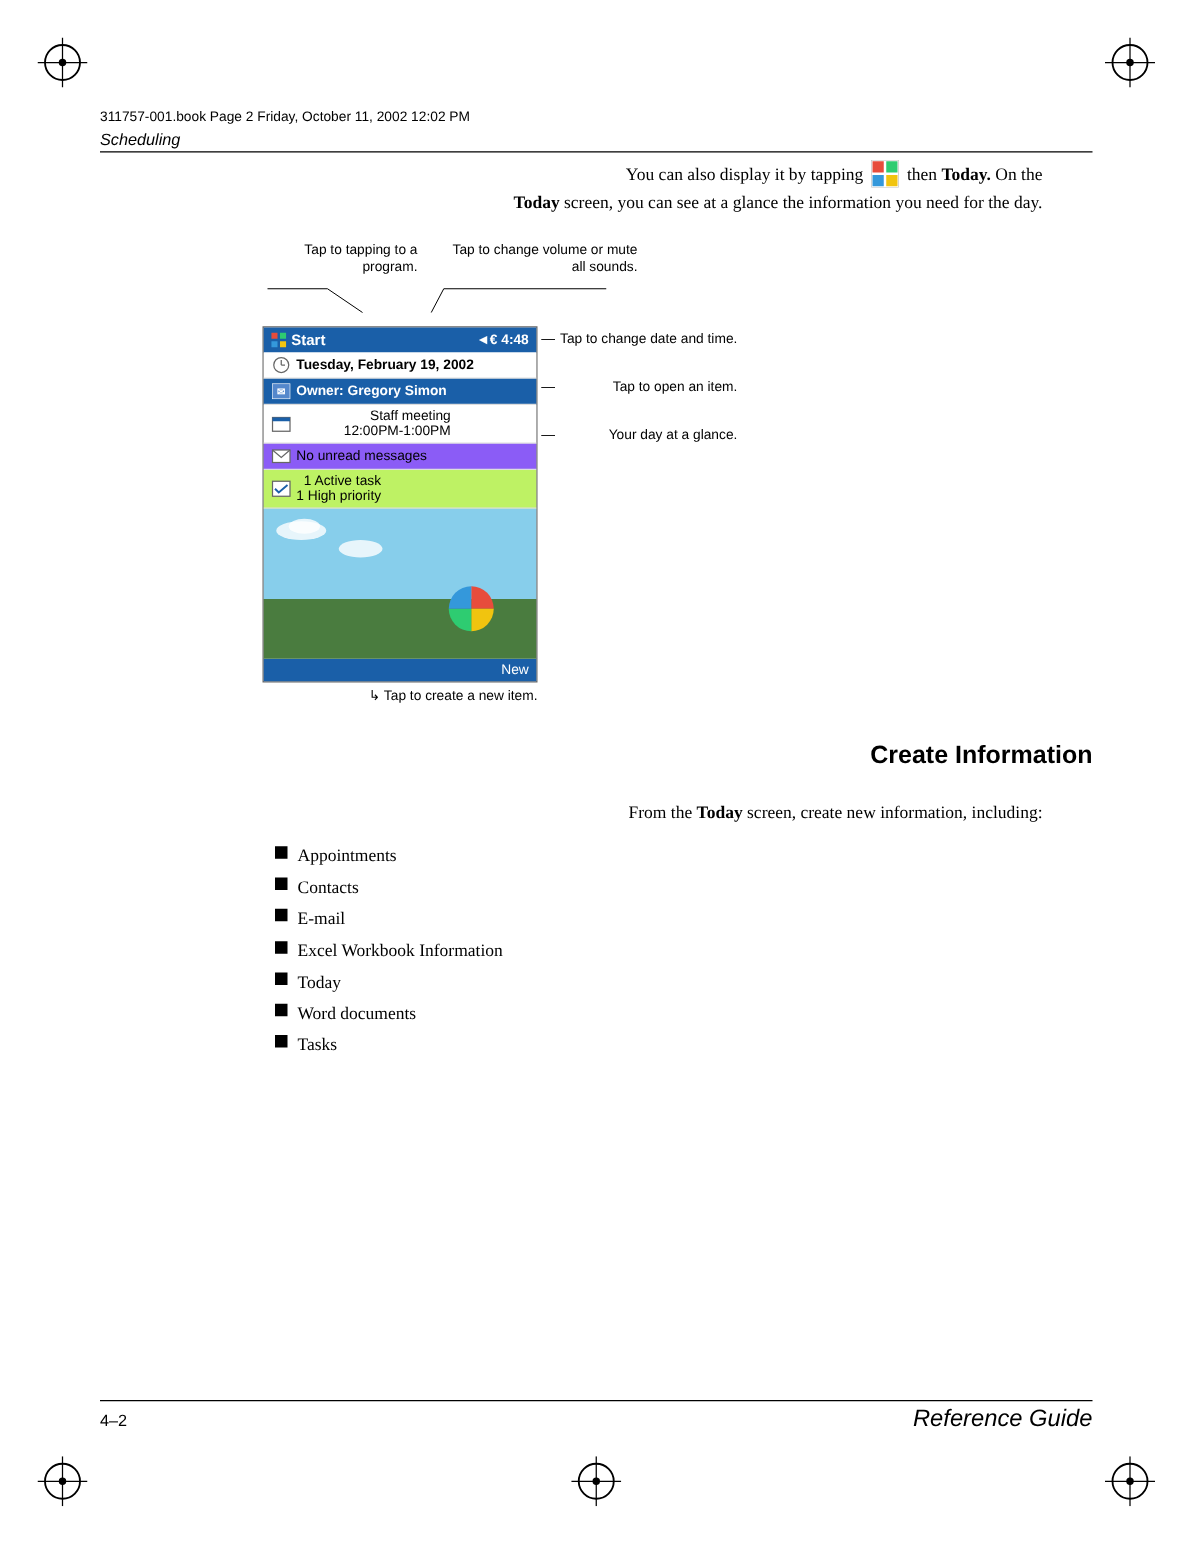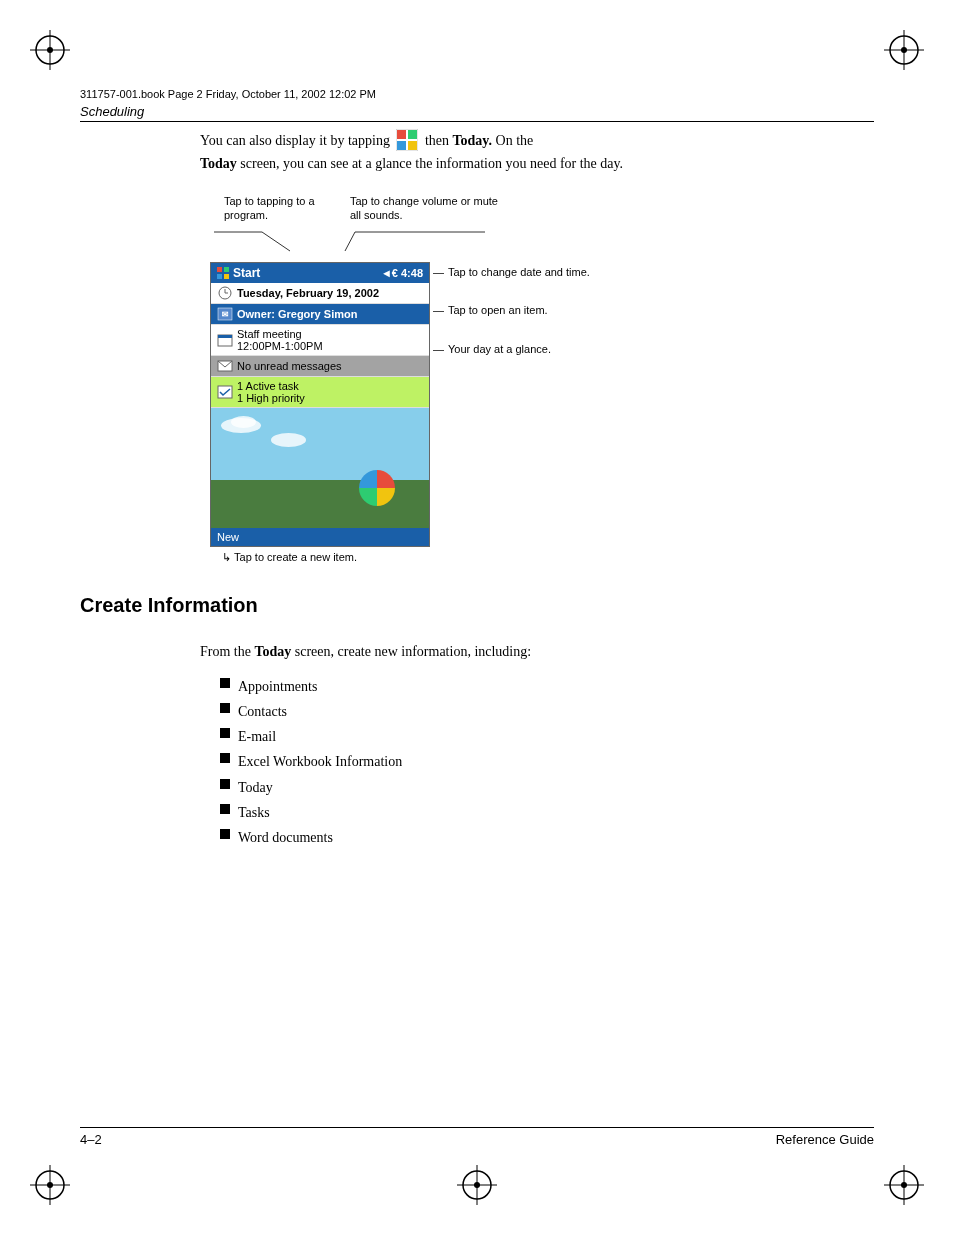--- a/index.html
+++ b/index.html
@@ -72,20 +72,21 @@
       font-family: Arial, sans-serif;
       margin-bottom: 4px;
     }
 
     
     .main-content {
       position: absolute;
       top: 130px;
       left: 80px;
       right: 80px;
+      text-align: right;
     }
 
     
     .intro-para {
       margin-left: 120px;
       margin-right: 40px;
       font-size: 14px;
       line-height: 1.5;
       margin-bottom: 20px;
     }
@@ -153,24 +154,25 @@
     }
 
     .pda-owner-row {
       background: #1a5fa8;
       color: white;
       font-weight: bold;
     }
 
     .pda-meeting-row {
       background: #fff;
+      gap: 38px;
     }
 
     .pda-messages-row {
-      background: #a3a3a3;
+      background: #8b5cf6;
     }
 
     .pda-tasks-row {
       background: #bef264;
     }
 
     .pda-wallpaper {
       height: 120px;
       background: linear-gradient(to bottom, #87CEEB 0%, #87CEEB 60%, #4a7c3f 60%, #4a7c3f 100%);
       position: relative;
@@ -264,21 +266,22 @@
       border-top: 1px solid #000;
       padding-top: 4px;
     }
 
     .footer-left {
       font-size: 13px;
       font-family: Arial, sans-serif;
     }
 
     .footer-right {
-      font-size: 13px;
+      font-style: italic;
+      font-size: 19px;
       font-family: Arial, sans-serif;
     }
 
     
     .cloud {
       position: absolute;
       background: white;
       border-radius: 50%;
       opacity: 0.8;
     }
@@ -501,25 +504,25 @@
         <li>
           <span class="bullet-square"></span>
           <span>Excel Workbook Information</span>
         </li>
         <li>
           <span class="bullet-square"></span>
           <span>Today</span>
         </li>
         <li>
           <span class="bullet-square"></span>
+          <span>Word documents</span>
+        </li>
+        <li>
+          <span class="bullet-square"></span>
           <span>Tasks</span>
-        </li>
-        <li>
-          <span class="bullet-square"></span>
-          <span>Word documents</span>
         </li>
       </ul>
     </div>
 
   </div>
 
   <div class="footer-bar">
     <span class="footer-left">4–2</span>
     <span class="footer-right">Reference Guide</span>
   </div>

